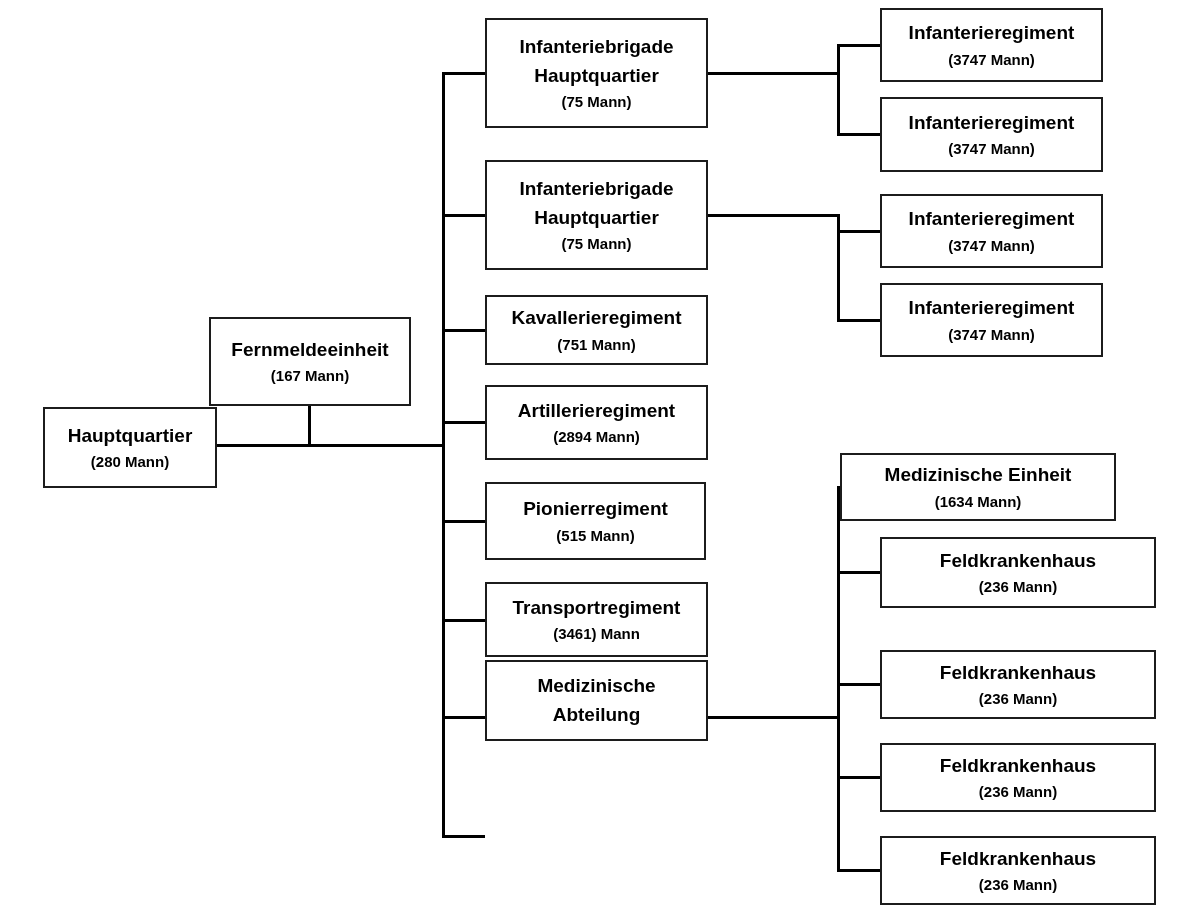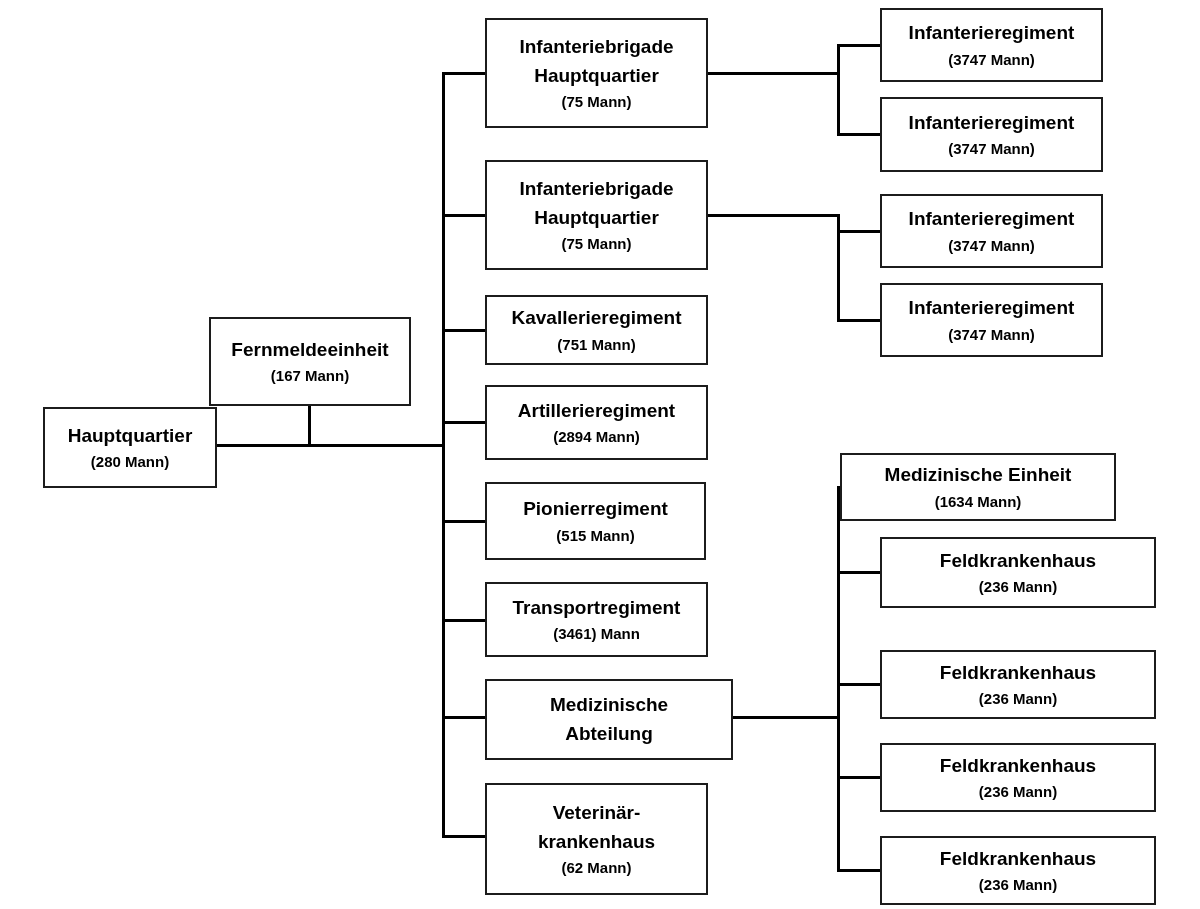--- a/index.html
+++ b/index.html
@@ -121,30 +121,25 @@
   <div class="box" style="left:485px; top:482px; width:221px; height:78px;">
     <div class="title">Pionierregiment</div>
     <div class="sub">(515 Mann)</div>
   </div>
 
   <div class="box" style="left:485px; top:582px; width:223px; height:75px;">
     <div class="title">Transportregiment</div>
     <div class="sub">(3461) Mann</div>
   </div>
 
-  <div class="box" style="left:485px; top:679px; width:248px; height:81px;">
+  <div class="box" style="left:485px; top:660px; width:223px; height:81px;">
     <div class="title">Medizinische</div>
     <div class="title">Abteilung</div>
   </div>
 
-  <div class="box" style="left:485px; top:783px; width:223px; height:112px;">
-    <div class="title">Veterinär-</div>
-    <div class="title">krankenhaus</div>
-    <div class="sub">(62 Mann)</div>
-  </div>
 
   <div class="box" style="left:880px; top:8px; width:223px; height:74px;">
     <div class="title">Infanterieregiment</div>
     <div class="sub">(3747 Mann)</div>
   </div>
 
   <div class="box" style="left:880px; top:97px; width:223px; height:75px;">
     <div class="title">Infanterieregiment</div>
     <div class="sub">(3747 Mann)</div>
   </div>

